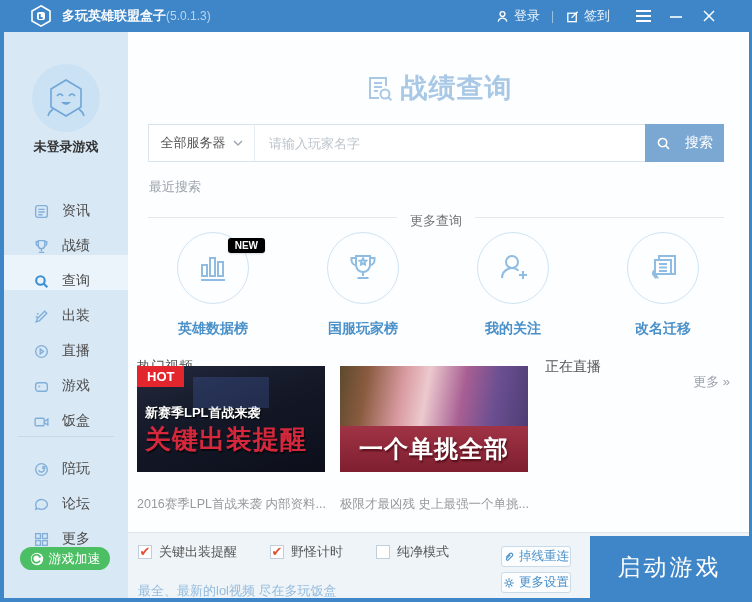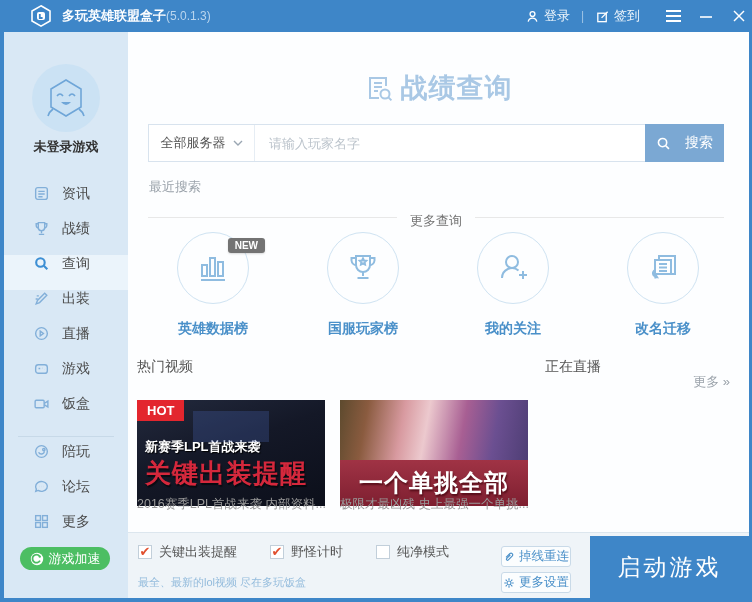--- a/index.html
+++ b/index.html
@@ -6,33 +6,33 @@
   html,body { width:752px; height:602px; }
   body { font-family:"Liberation Sans","DejaVu Sans",sans-serif; }
 
   .app { position:relative; width:752px; height:602px; background:#3E86C8; overflow:hidden; }
 
   
   .titlebar { position:absolute; top:0; left:0; right:0; height:32px; display:flex; align-items:center; color:#fff; }
   .logo { margin-left:29px; width:24px; height:24px; flex:0 0 auto; }
   .app-title { margin-left:9px; font-size:13px; font-weight:bold; color:#FDFEFF; }
   .app-version { font-size:12px; color:#B9D5EE; }
-  .tb-right { margin-left:auto; display:flex; align-items:center; gap:7px; padding-right:0; font-size:13px; color:#EFF6FC; }
+  .tb-right { margin-left:auto; display:flex; align-items:center; gap:7px; padding-right:30px; font-size:13px; color:#EFF6FC; }
   .tb-link { display:flex; align-items:center; gap:4px; cursor:pointer; }
   .tb-sep { color:#9FC4E6; margin:0 4px; font-size:12px; }
   .tb-btn { width:26px; height:22px; display:flex; align-items:center; justify-content:center; cursor:pointer; }
   .hamburger { display:flex; flex-direction:column; gap:3px; }
   .hamburger span { display:block; width:15px; height:2px; background:#fff; }
 
   
   .sidebar { position:absolute; top:32px; left:4px; width:124px; bottom:4px; background:#D9E8F5; }
   .avatar { position:absolute; top:32px; left:50%; transform:translateX(-50%); width:68px; height:68px; border-radius:50%; background:#CBE2F4; display:flex; align-items:center; justify-content:center; }
   .avatar-label { position:absolute; top:106px; width:100%; text-align:center; font-size:13px; font-weight:bold; color:#333; }
   .menu { position:absolute; top:153px; left:0; right:0; }
-  .menu-item { height:35px; display:flex; align-items:flex-start; padding-left:29px; gap:12px; font-size:14px; color:#4A4A4A; cursor:pointer; }
+  .menu-item { height:35px; display:flex; align-items:flex-end; padding-left:29px; gap:12px; font-size:14px; color:#4A4A4A; cursor:pointer; }
   .menu-item .mi-ico { width:17px; height:17px; color:#82AFD9; display:flex; align-items:center; }
   .menu-item.selected { background:#EBF4FB; }
   .menu-item.selected .mi-ico { color:#3D8FD4; }
   .menu-divider { height:1px; background:#C7D9E8; margin:6px 14px; }
   .boost-btn { position:absolute; left:16px; bottom:28px; width:90px; height:23px; border-radius:12px; background:#4CBE63; color:#fff; font-size:13px; display:flex; align-items:center; justify-content:center; gap:5px; cursor:pointer; }
 
   
   .main { position:absolute; top:32px; left:128px; right:3px; bottom:4px; background:#FDFEFF; }
 
   .page-header { position:absolute; top:38px; left:0; right:0; display:flex; align-items:center; justify-content:center; gap:8px; }
@@ -45,50 +45,50 @@
   .search-btn { width:79px; height:38px; margin:-1px -1px -1px 16px; background:#7BA8D3; color:#fff; font-size:14px; display:flex; align-items:center; justify-content:center; gap:14px; border:none; cursor:pointer; }
 
   .recent-label { position:absolute; top:146px; left:21px; font-size:13px; color:#9AA2AA; }
 
   .more-query { position:absolute; top:176px; left:20px; right:25px; text-align:center; border-bottom:1px solid #E8E8E8; height:10px; }
   .more-query span { position:relative; top:3px; background:#FDFEFF; padding:0 13px; font-size:13px; color:#737373; }
 
   .quick-links { position:absolute; top:200px; left:10px; width:600px; display:flex; }
   .quick-link { width:150px; display:flex; flex-direction:column; align-items:center; cursor:pointer; }
   .ql-circle { position:relative; width:72px; height:72px; border-radius:50%; border:1px solid #CFE3F2; display:flex; align-items:center; justify-content:center; color:#8FBCE0; }
-  .ql-badge { position:absolute; top:5px; right:-17px; background:#737373; color:#fff; font-size:10px; font-weight:bold; padding:2px 7px; border-radius:3px; box-shadow:0 1px 2px rgba(0,0,0,.15); }
+  .ql-badge { position:absolute; top:5px; right:-17px; background:#000000; color:#fff; font-size:10px; font-weight:bold; padding:2px 7px; border-radius:3px; box-shadow:0 1px 2px rgba(0,0,0,.15); }
   .ql-label { margin-top:16px; font-size:14px; font-weight:bold; color:#4A90C9; }
 
   .section-head { position:absolute; font-size:14px; color:#555; }
   .videos-head { top:326px; left:9px; }
   .live-head { top:326px; left:417px; }
   .more-link { position:absolute; top:341px; right:19px; font-size:13px; color:#9AA2AA; cursor:pointer; }
 
-  .thumb { position:absolute; top:368px; width:188px; height:106px; overflow:hidden; cursor:pointer; }
+  .thumb { position:absolute; top:334px; width:188px; height:106px; overflow:hidden; cursor:pointer; }
   .thumb1 { left:9px; background:linear-gradient(160deg,#232a3e 0%,#141827 45%,#0c0f1a 100%); }
   .thumb1::after { content:""; position:absolute; left:30%; top:10%; width:40%; height:30%; background:rgba(80,110,200,.25); }
   .hot-badge { position:absolute; top:0; left:0; background:#E3262E; color:#fff; font-size:13px; font-weight:bold; padding:3px 10px; }
   .t1-line1 { position:absolute; top:38px; left:8px; font-size:13px; font-weight:bold; color:#fff; text-shadow:1px 1px 1px #000; }
   .t1-line2 { position:absolute; top:56px; left:8px; font-size:26px; font-weight:900; color:#D5283C; text-shadow:1px 2px 1px rgba(0,0,0,.55); letter-spacing:1px; }
   .thumb2 { left:212px; background:linear-gradient(100deg,#5d4a2e 0%,#8a5b3f 14%,#d89aa0 32%,#ecc9ce 44%,#a85f93 62%,#6b4f91 78%,#483a6e 100%); }
   .t2-band { position:absolute; left:0; right:0; bottom:0; height:46px; background:linear-gradient(#a03345,#7e1f30); display:flex; align-items:center; justify-content:center; }
   .t2-text { font-size:24px; font-weight:900; color:#fff; text-shadow:1px 2px 2px rgba(60,0,10,.7); letter-spacing:1px; }
 
   .caption { position:absolute; top:464px; width:188px; font-size:12.5px; color:#999; white-space:nowrap; overflow:hidden; cursor:pointer; }
   .cap1 { left:9px; } .cap2 { left:212px; }
 
   
   .bottombar { position:absolute; left:0; right:0; bottom:0; height:66px; background:#EFF4F8; border-top:1px solid #DCE6EE; }
   .cb-row { position:absolute; top:10px; left:10px; display:flex; gap:33px; }
   .checkbox { display:flex; align-items:center; gap:7px; cursor:pointer; }
   .cb-box { width:14px; height:14px; background:#fff; border:1px solid #C2CFDA; display:flex; align-items:center; justify-content:center; }
   .cb-box .mark { visibility:hidden; color:#E1502F; font-size:13px; font-weight:bold; line-height:1; margin-top:-2px; }
   .cb-box.checked .mark { visibility:visible; }
   .cb-label { font-size:13px; color:#555; }
-  .promo { position:absolute; top:42px; left:10px; font-size:11px; color:#93BBDC; }
+  .promo { position:absolute; top:49px; left:10px; font-size:13px; color:#93BBDC; }
   .mini-btn { position:absolute; left:373px; width:70px; height:21px; background:#FBFDFE; border:1px solid #C9DAE8; border-radius:3px; color:#4A90C9; font-size:12.5px; display:flex; align-items:center; justify-content:center; gap:4px; cursor:pointer; }
   .reconnect { top:13px; } .settings { top:39px; }
   .launch-btn { position:absolute; right:0; bottom:0; width:159px; height:62px; background:#3E86C8; color:#fff; font-size:23px; letter-spacing:3px; display:flex; align-items:center; justify-content:center; border:none; cursor:pointer; }
 </style>
 </head>
 <body>
 
 <div class="app">
 
   <div class="titlebar">

